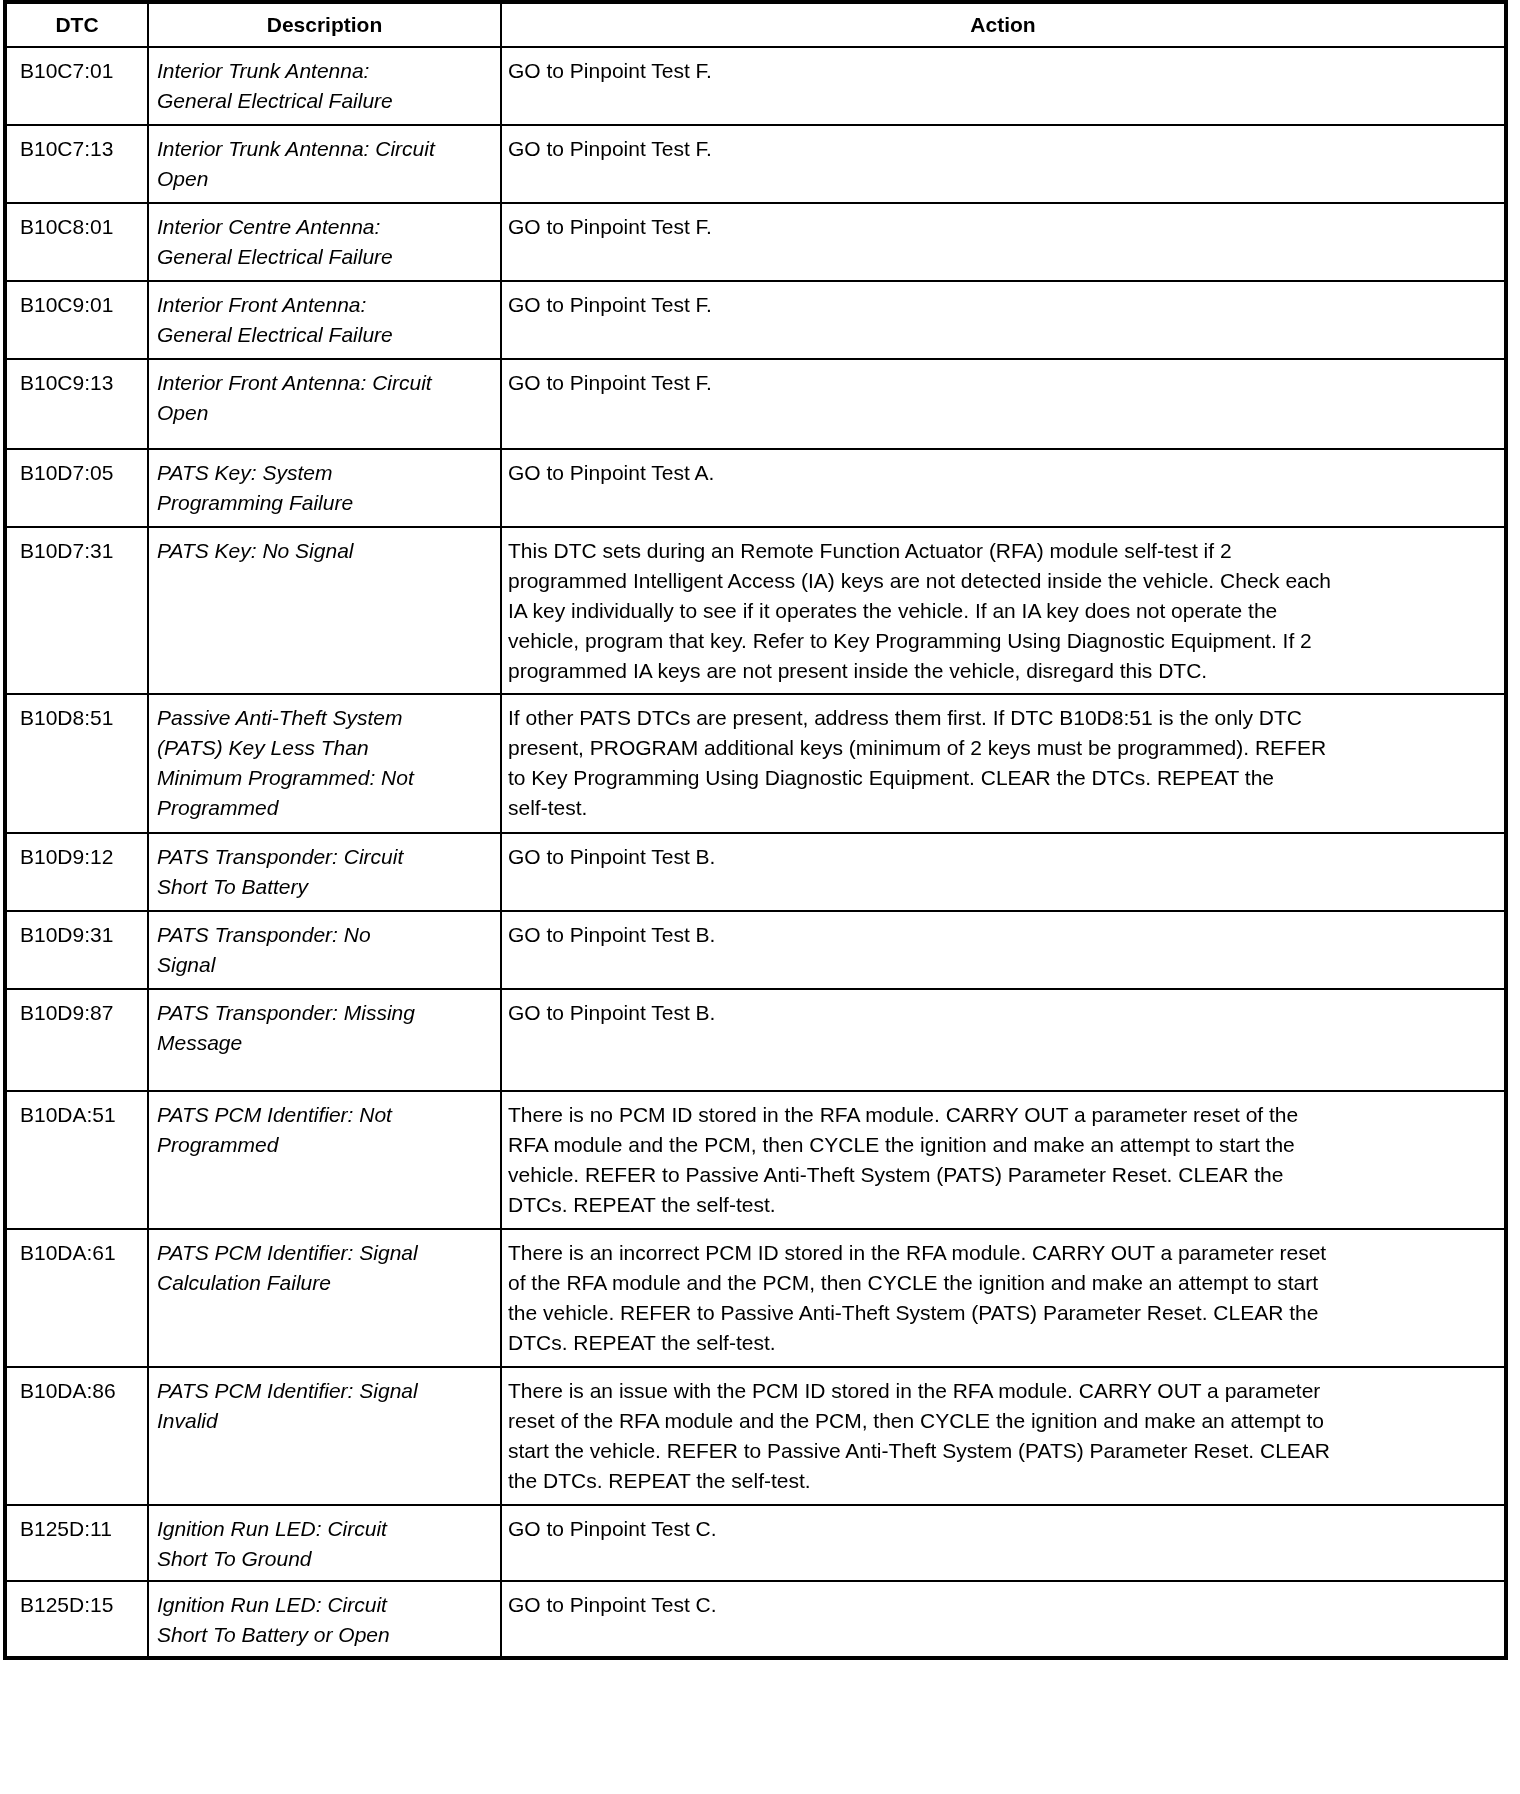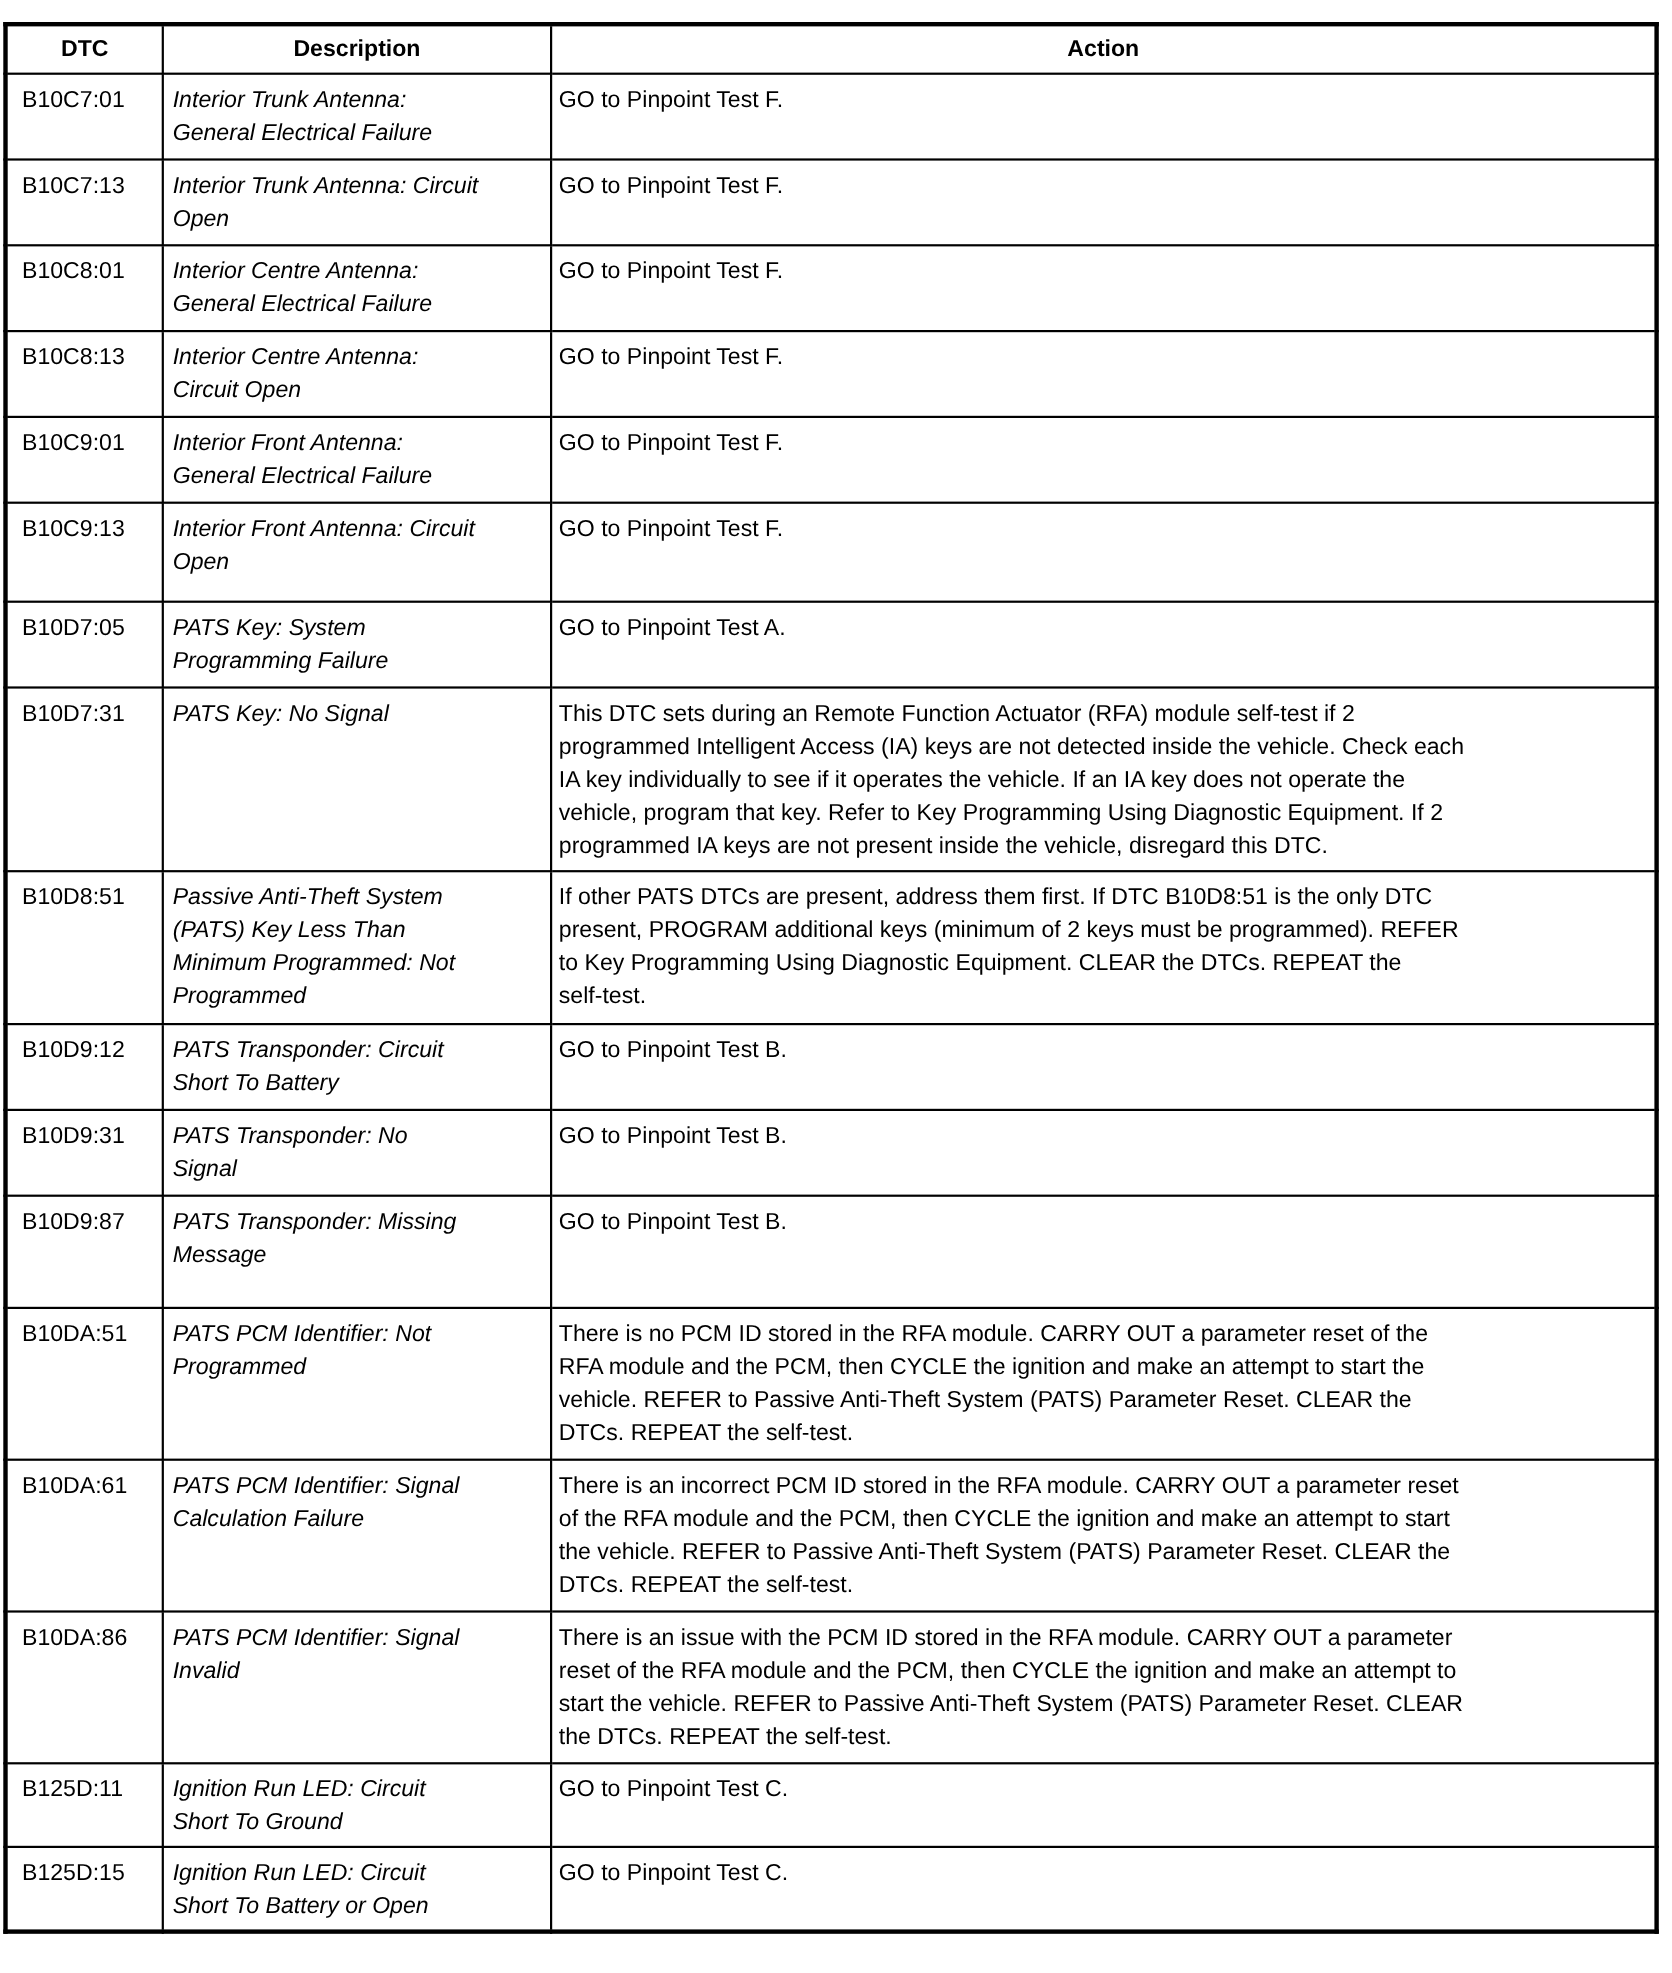--- a/index.html
+++ b/index.html
@@ -1,18 +1,18 @@
 <!DOCTYPE html>
 <html><head>
 <meta charset="utf-8">
 <style>
   html, body { margin: 0; padding: 0; background: #ffffff; }
   body { width: 1520px; height: 1794px; position: relative; overflow: hidden; }
   .dtc-table {
-    position: absolute; left: 3px; top: 20px; width: 1505px;
+    position: absolute; left: 3px; top: 0; width: 1505px;
     border-collapse: collapse; table-layout: fixed;
     border: 4px solid #000;
     font-family: "Liberation Sans", sans-serif; font-size: 21px; color: #000;
   }
   .dtc-table col.c1 { width: 143px; }
   .dtc-table col.c2 { width: 353px; }
   .dtc-table col.c3 { width: auto; }
   .dtc-table th, .dtc-table td {
     border: 2px solid #000; vertical-align: top; text-align: left;
     padding: 8px 8px 6px 11px; line-height: 30px; white-space: pre-line;
@@ -51,26 +51,20 @@
       <tr style="height: 78px;">
         <td class="dtc">B10C7:13</td>
         <td class="desc">Interior Trunk Antenna: Circuit
 Open</td>
         <td class="action">GO to Pinpoint Test F.</td>
       </tr>
       <tr style="height: 78px;">
         <td class="dtc">B10C8:01</td>
         <td class="desc">Interior Centre Antenna:
 General Electrical Failure</td>
-        <td class="action">GO to Pinpoint Test F.</td>
-      </tr>
-      <tr style="height: 78px;">
-        <td class="dtc">B10C8:13</td>
-        <td class="desc">Interior Centre Antenna:
-Circuit Open</td>
         <td class="action">GO to Pinpoint Test F.</td>
       </tr>
       <tr style="height: 78px;">
         <td class="dtc">B10C9:01</td>
         <td class="desc">Interior Front Antenna:
 General Electrical Failure</td>
         <td class="action">GO to Pinpoint Test F.</td>
       </tr>
       <tr style="height: 90px;">
         <td class="dtc">B10C9:13</td>

